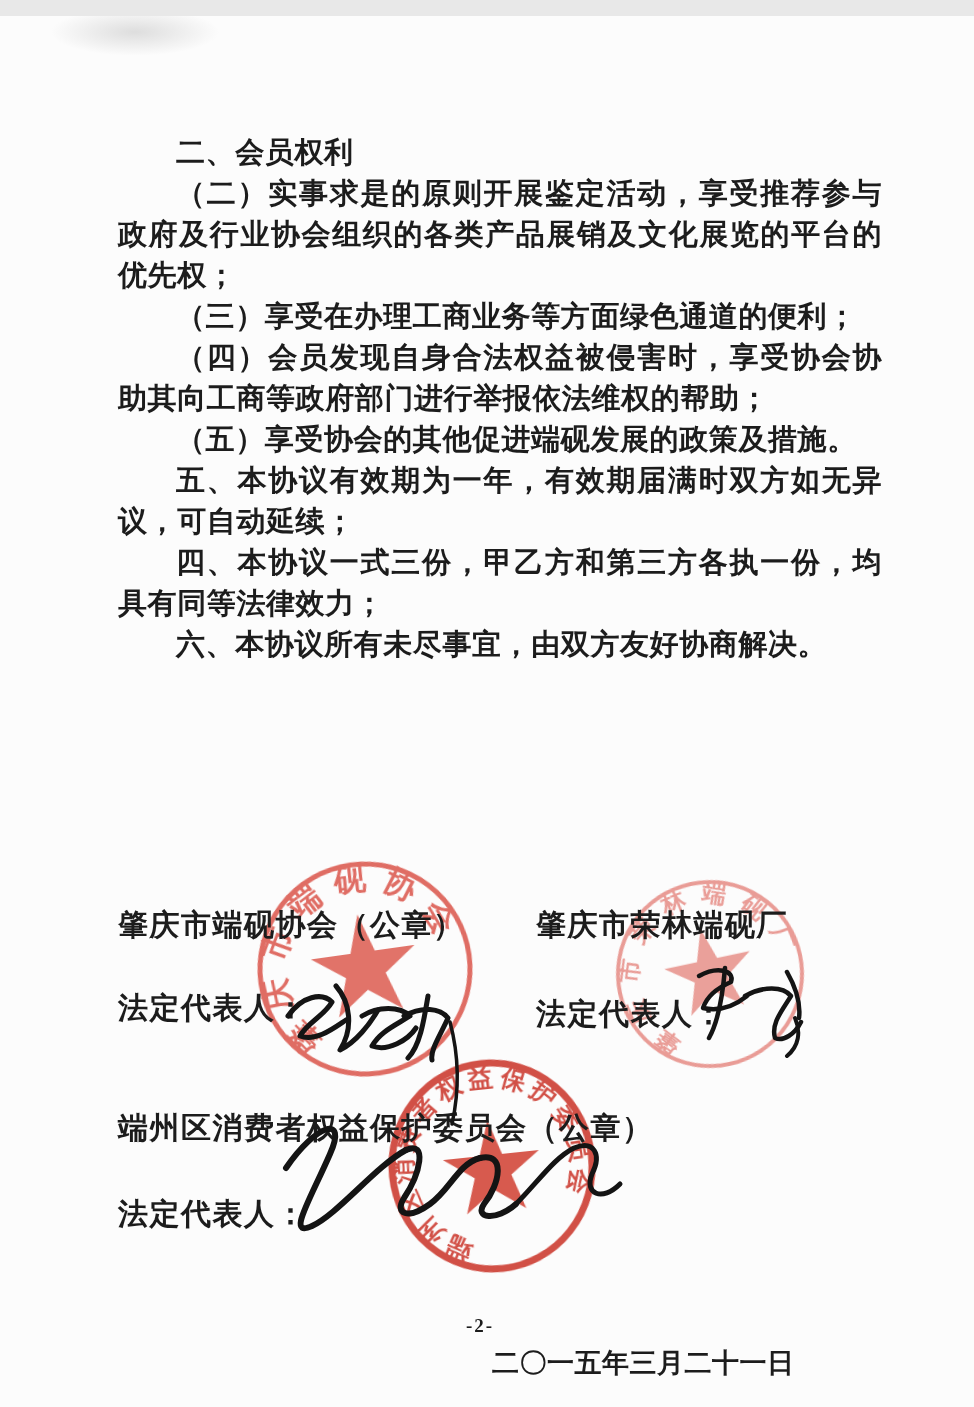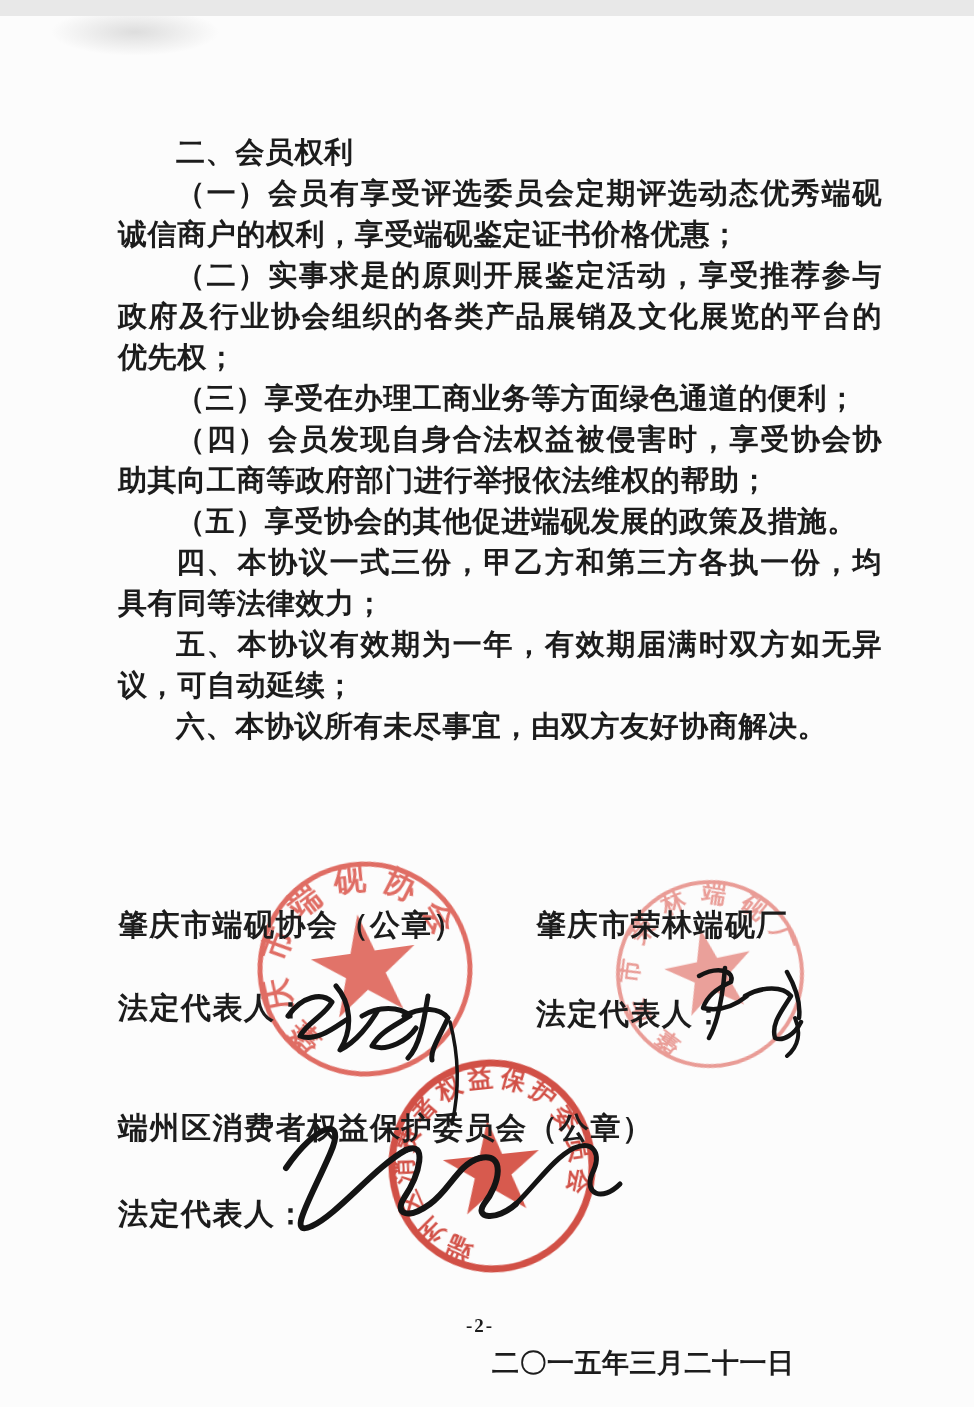--- a/index.html
+++ b/index.html
@@ -51,27 +51,26 @@
 </style>
 </head>
 <body>
 
 <div class="page">
 
   <div class="smudge"></div>
 
   <div class="body-text">
     <p>二、会员权利</p>
-    <p>（一）会员有享受评选委员会定期评选动态优秀端砚诚信商户的权利，享受端砚鉴定证书价格优惠；</p>
     <p>（二）实事求是的原则开展鉴定活动，享受推荐参与政府及行业协会组织的各类产品展销及文化展览的平台的优先权；</p>
     <p>（三）享受在办理工商业务等方面绿色通道的便利；</p>
     <p>（四）会员发现自身合法权益被侵害时，享受协会协助其向工商等政府部门进行举报依法维权的帮助；</p>
     <p>（五）享受协会的其他促进端砚发展的政策及措施。</p>
+    <p>五、本协议有效期为一年，有效期届满时双方如无异议，可自动延续；</p>
     <p>四、本协议一式三份，甲乙方和第三方各执一份，均具有同等法律效力；</p>
-    <p>五、本协议有效期为一年，有效期届满时双方如无异议，可自动延续；</p>
     <p>六、本协议所有未尽事宜，由双方友好协商解决。</p>
   </div>
 
   <div class="seal seal-a">
     <svg width="224" height="224" viewBox="0 0 224 224">
       <defs>
         <path id="arcA" d="M112,192 A80,80 0 0 1 32,112 A80,80 0 0 1 112,32 A80,80 0 0 1 192,112 A80,80 0 0 1 112,192"></path>
       </defs>
       <circle cx="112" cy="112" r="105" fill="none" stroke="#d8453a" stroke-width="5"></circle>
       <polygon fill="#da4d41" points="112,57 124.3,95 164.3,95 132.0,118.5 144.4,156.5 112,133 79.6,156.5 92.0,118.5 59.7,95 99.7,95"></polygon>

